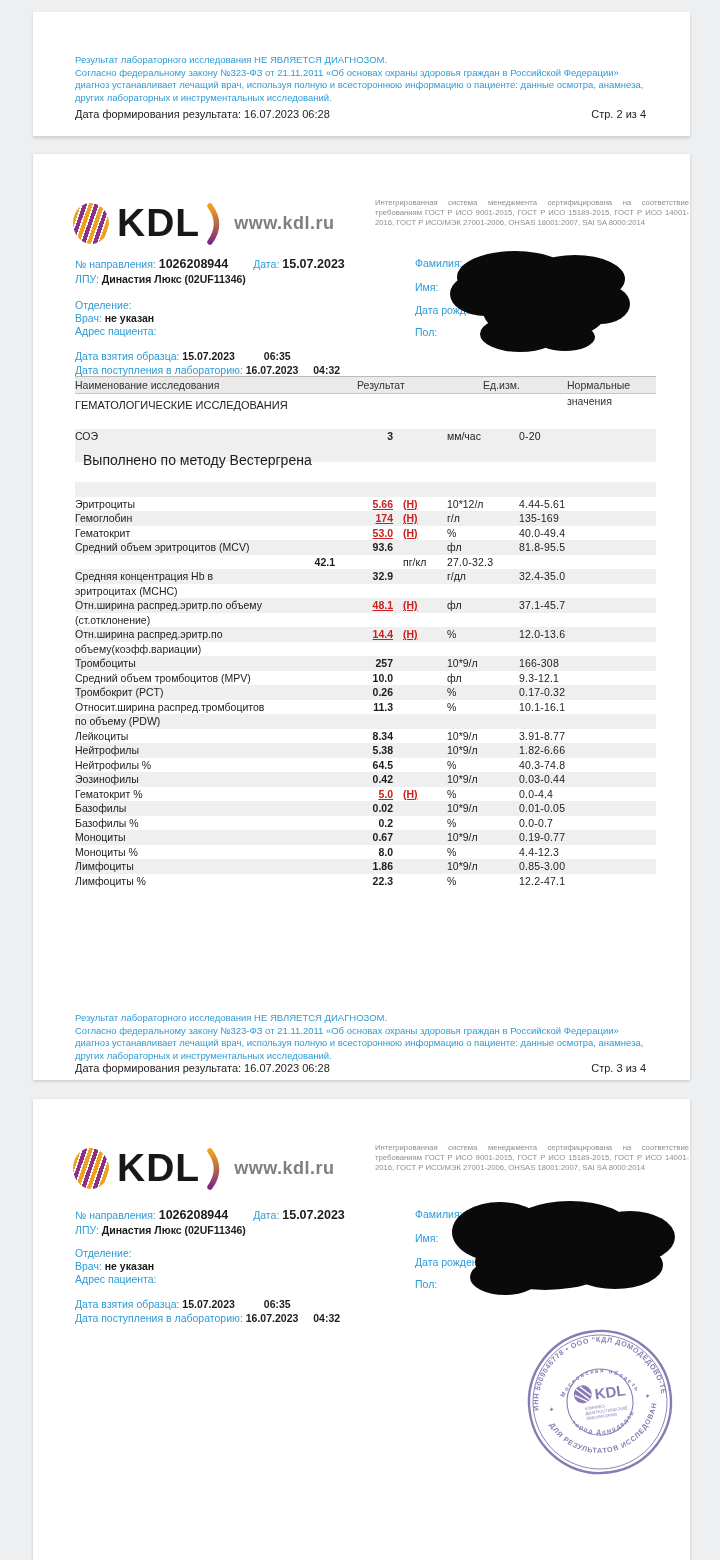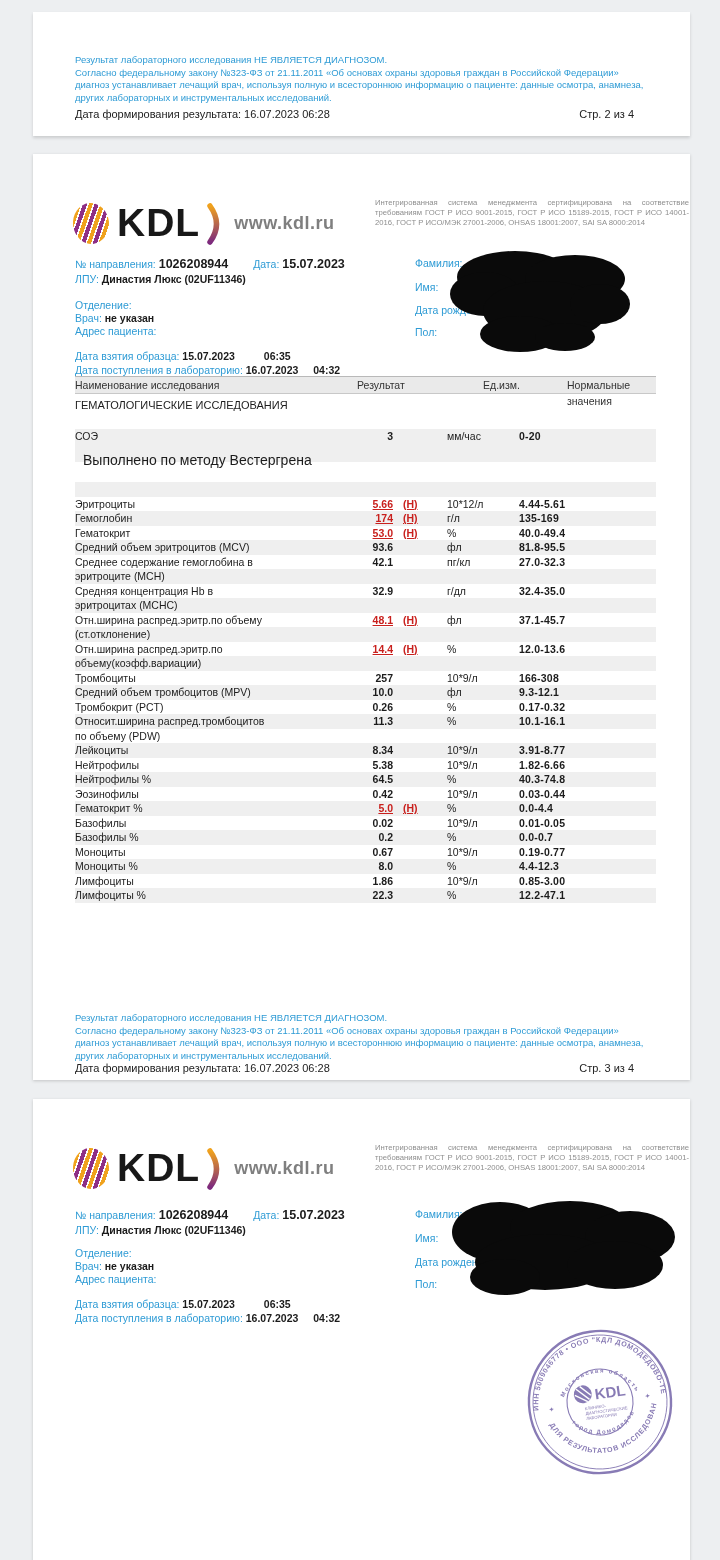--- a/index.html
+++ b/index.html
@@ -14,21 +14,21 @@
     box-shadow:0 1px 3px rgba(0,0,0,.18);
     margin-top:12px;
   }
   .page2{top:0;height:124px;box-shadow:0 2px 3px rgba(0,0,0,.15);}
   .page3{top:142px;height:926px;}
   .page4{top:1087px;height:473px;}
 
   
   .disclaimer{position:absolute;left:42px;width:572px;color:#2e9bd5;font-size:9.5px;line-height:12.5px;}
   .disclaimer p{margin:0;}
-  .page-footer{position:absolute;left:42px;right:56px;display:flex;justify-content:space-between;
+  .page-footer{position:absolute;left:42px;right:44px;display:flex;justify-content:space-between;
     color:#222;font-size:11px;}
   .p2-disc{top:42px;}
   .p2-foot{top:96px;}
   .p3-disc{top:858px;}
   .p3-foot{top:908px;}
 
   
   .brand-row{position:absolute;left:40px;top:44px;height:50px;display:flex;align-items:center;}
   .globe{
     width:36px;height:41px;border-radius:50%;flex:none;
@@ -62,21 +62,21 @@
   .method-line{position:absolute;left:50px;top:298px;font-size:14px;color:#1c1c1c;}
   .rows-block{
     top:328px;padding-top:14.5px;
     background:repeating-linear-gradient(to bottom,#efefef 0 14.5px,#ffffff 14.5px 29px);
   }
   .rows-block .grid-row{line-height:14.5px;}
   .c-name span{display:block;max-width:192px;}
   .c-res{text-align:right;padding-right:10px;font-weight:bold;}
   .c-flag{font-weight:bold;}
   .abn{color:#c9201d;text-decoration:underline;}
-  .c-range{letter-spacing:.2px;font-weight:bold;}
+  .c-range{letter-spacing:.2px;}
 
   
   .stamp-wrap{position:absolute;left:487px;top:223px;width:160px;height:160px;opacity:.82;transform:rotate(-8deg);}
   .stamp-wrap text, .stamp-wrap textPath{fill:#6f5fa5;}
 </style>
 </head>
 <body>
 
 <div class="screen">
 
@@ -201,23 +201,20 @@
         <div class="grid-row">
           <span class="c-name">
             <span>Средний объем эритроцитов (MCV)</span>
           </span>
           <span class="c-res">93.6</span>
           <span class="c-flag"></span>
           <span class="c-unit">фл</span>
           <span class="c-range">81.8-95.5</span>
         </div>
         <div class="grid-row">
-          <span class="c-name">
-            <span>Среднее содержание гемоглобина в эритроците (MCH)</span>
-          </span>
           <span class="c-res">42.1</span>
           <span class="c-flag"></span>
           <span class="c-unit">пг/кл</span>
           <span class="c-range">27.0-32.3</span>
         </div>
         <div class="grid-row">
           <span class="c-name">
             <span>Средняя концентрация Hb в эритроцитах (MCHC)</span>
           </span>
           <span class="c-res">32.9</span>

